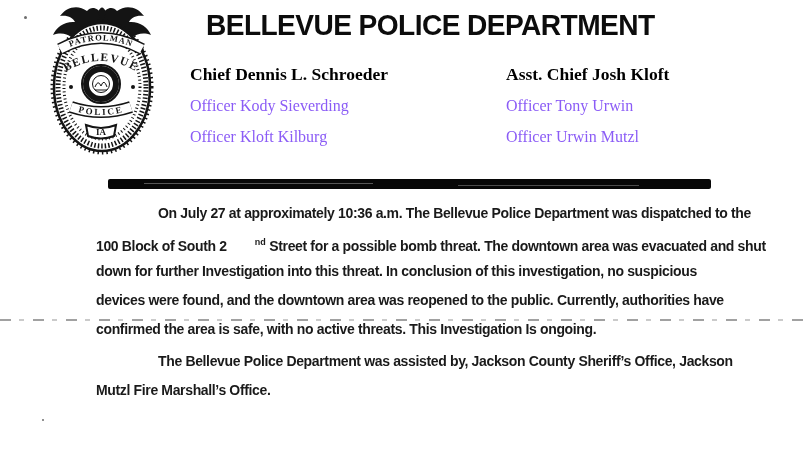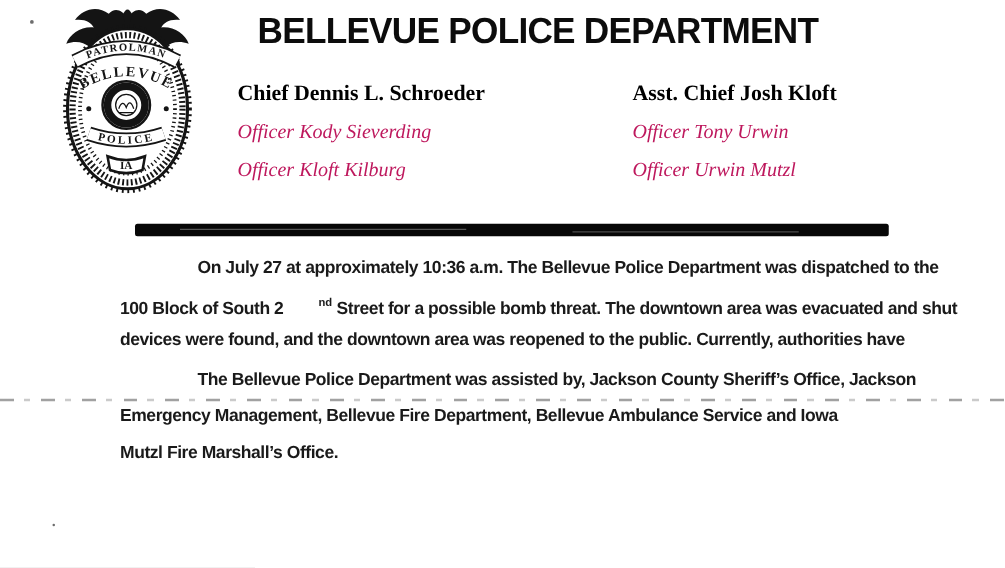--- a/index.html
+++ b/index.html
@@ -15,21 +15,21 @@
     transform:scaleX(.97);transform-origin:left center;white-space:nowrap;
   }
   .badge-svg{position:absolute;left:46px;top:3px;width:112px;height:152px;}
   .badge-svg text{font-family:"Liberation Serif","Liberation Sans",serif;}
   
   .roster-label{
     position:absolute;white-space:nowrap;
     font-family:"Liberation Serif",serif;color:#000000;
   }
   .roster-chief{font-size:17.5px;font-weight:700;}
-  .roster-officer{font-size:16px;font-weight:400;color:#be185d;font-style:italic;}
+  .roster-officer{font-size:16px;font-weight:400;color:#8b5cf6;}
   .col-left{left:190px;}
   .col-right{left:506px;}
   .row-1{top:64px;}
   .row-2{top:97px;}
   .row-3{top:128px;}
   
   .divider-bar{
     position:absolute;left:108px;top:179px;width:603px;height:10px;
     background:#070707;border-radius:2px;
   }
@@ -116,23 +116,24 @@
 
   <div class="roster-label roster-chief col-right row-1">Asst. Chief Josh Kloft</div>
   <div class="roster-label roster-officer col-right row-2">Officer Tony Urwin</div>
   <div class="roster-label roster-officer col-right row-3">Officer Urwin Mutzl</div>
 
   <div class="divider-bar"></div>
 
   <div class="body-text">
     <p class="bline indent"><span>On July 27 at approximately 10:36 a.m. The Bellevue Police Department was dispatched to the</span></p>
     <p class="bline"><span>100 Block of South 2</span><sup>nd</sup><span> Street for a possible bomb threat. The downtown area was evacuated and shut</span></p>
+    <p class="bline"><span>down for further Investigation into this threat. In conclusion of this investigation, no suspicious</span></p>
     <p class="bline"><span>devices were found, and the downtown area was reopened to the public. Currently, authorities have</span></p>
+    <p class="bline"><span>confirmed the area is safe, with no active threats. This Investigation Is ongoing.</span></p>
     <p class="bline indent para2-start"><span>The Bellevue Police Department was assisted by, Jackson County Sheriff’s Office, Jackson</span></p>
-    <p class="bline"><span>Emergency Management, Bellevue Fire Department, Bellevue Ambulance Service and Iowa</span></p>
     <p class="bline"><span>Mutzl Fire Marshall’s Office.</span></p>
   </div>
 
   <div class="artifact-line"></div>
   <div class="speck speck-a"></div>
   <div class="speck speck-b"></div>
 
 </div>
 
 </body></html>

